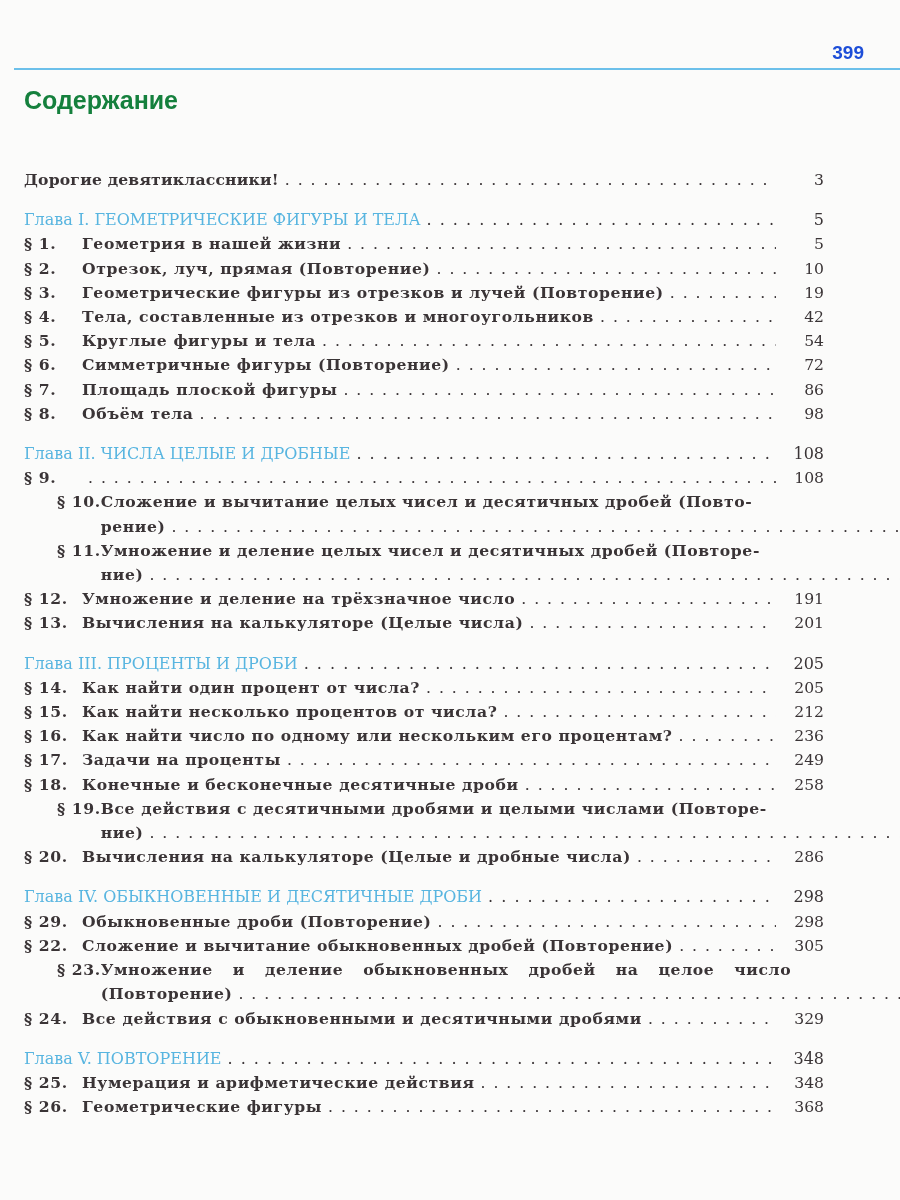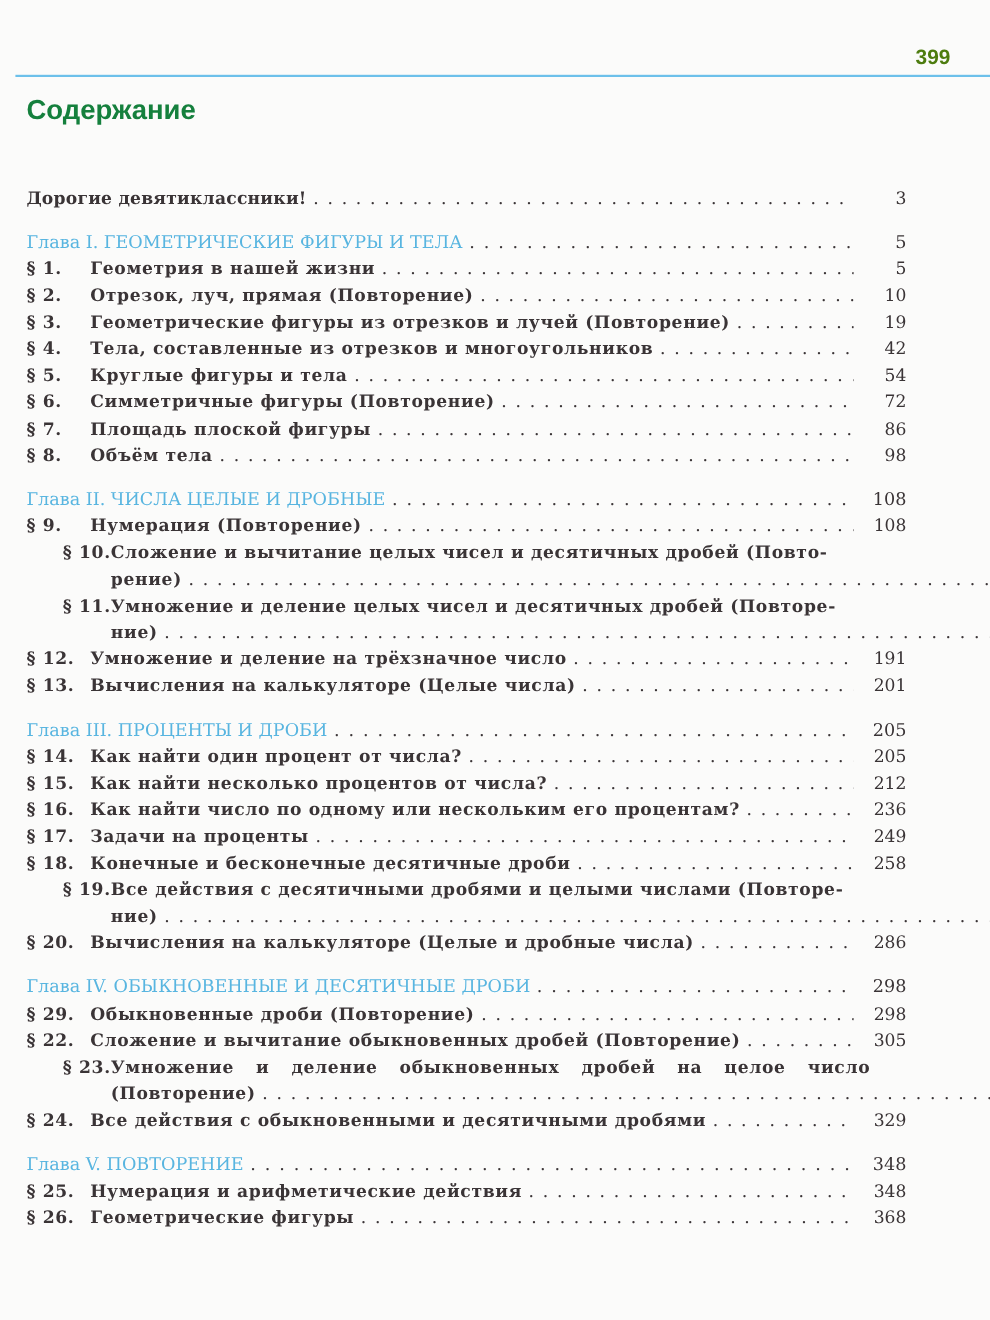--- a/index.html
+++ b/index.html
@@ -9,21 +9,21 @@
       font-family: "DejaVu Serif", "Liberation Serif", serif;
       color: #3a3436;
       position: relative;
     }
     .page-header {
       position: absolute; left: 14px; right: 0; top: 40px; height: 28px;
     }
     .page-number {
       position: absolute; right: 36px; top: 2px;
       font-family: "Liberation Sans", "DejaVu Sans", sans-serif;
-      font-weight: bold; font-size: 19px; color: #4d7c0f;
+      font-weight: bold; font-size: 19px; color: #1d4ed8;
     }
     .header-rule {
       position: absolute; left: 0; right: 0; top: 28px; height: 2px;
       background: #6cc0ea;
     }
     .toc-title {
       position: absolute; left: 24px; top: 86px;
       font-family: "Liberation Sans", "DejaVu Sans", sans-serif;
       font-weight: bold; font-size: 25px; color: #15803d;
       margin: 0;
@@ -150,21 +150,20 @@
       <span class="page">98</span>
     </div>
     <div class="row chapter" style="margin-top: 16px;">
       <span class="sec-title">Глава II. ЧИСЛА ЦЕЛЫЕ И ДРОБНЫЕ</span>
       <span class="dots"></span>
       <span class="page">108</span>
     </div>
     <div class="row section">
       <span class="sec-num">§ 9.</span>
       <span class="sec-body">
-        <span class="sec-title">Нумерация (Повторение)</span>
         <span class="dots"></span>
       </span>
       <span class="page">108</span>
     </div>
     <div class="wrap-block">
       <div class="row section" style="flex:0 0 58px;display:block;"><span class="sec-num">§ 10.</span></div>
       <div class="wrap-lines">
         <div class="row section">
           <span class="sec-title">Сложение и вычитание целых чисел и десятичных дробей (Повто-</span>
         </div>

